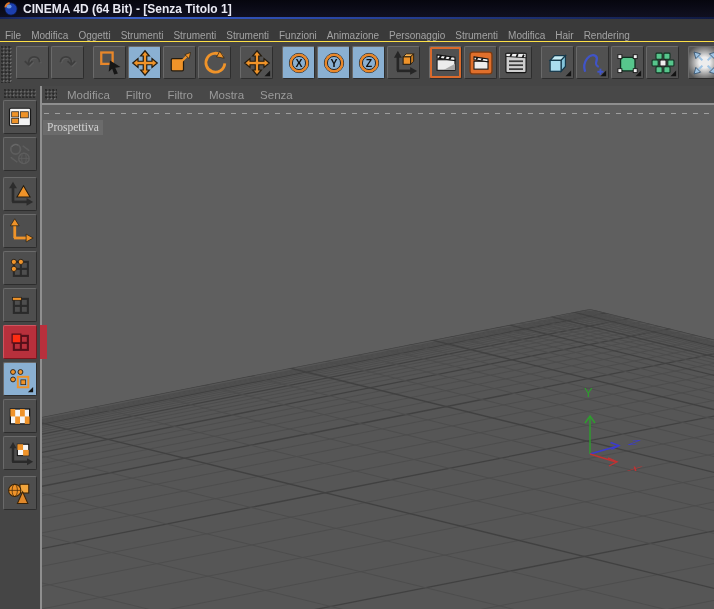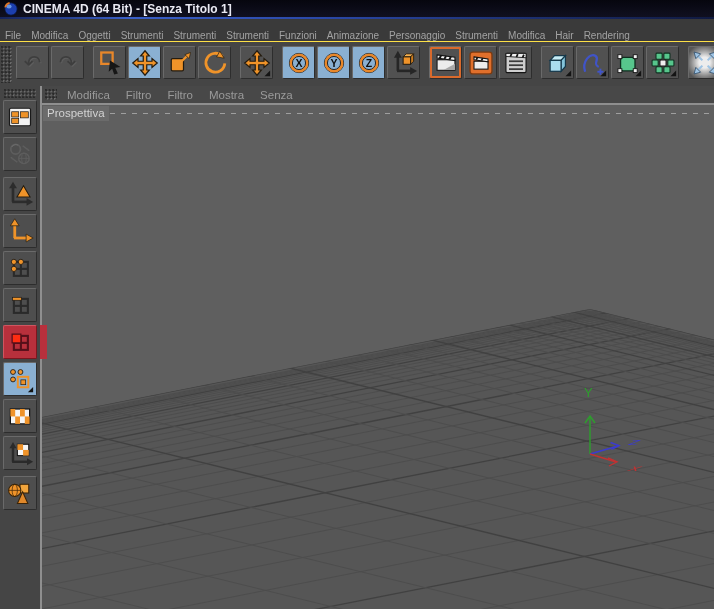--- a/index.html
+++ b/index.html
@@ -48,22 +48,22 @@
             color:#9a9a9a;padding-left:3px;white-space:nowrap;}
   .viewmenu span{padding:0 8px;}
   .vmgrip{width:12px;height:11px;margin-right:2px;
     background-image:radial-gradient(circle at 1.2px 1.2px,#2a2a2a 32%,transparent 40%),
                      radial-gradient(circle at 2.2px 2.2px,#707070 32%,transparent 40%);
     background-size:3.6px 3.6px;}
   .canvas{position:absolute;left:0;top:17px;right:0;bottom:0;background:#5f5f5f;
           border-top:2px solid #8f8f8f;overflow:hidden;}
   .dashline{position:absolute;left:2px;right:2px;top:8px;height:1px;
             background:repeating-linear-gradient(90deg,#9f9f9f 0 5px,transparent 5px 11px);}
-  .viewlabel{position:absolute;left:1px;top:1px;z-index:3;background:#6b6b6b;color:#d2d2d2;
-             font-size:11.5px;padding:1px 4px 2px;}
+  .viewlabel{position:absolute;left:1px;top:15px;z-index:3;background:#6b6b6b;color:#d2d2d2;
+             font-size:11.5px;padding:1px 4px 2px;font-family:Liberation Serif, serif;}
   .canvas svg{position:absolute;left:0;top:0;}
 </style>
 </head>
 <body>
 
 <div class="app">
 
   <div class="titlebar">
     <svg width="14" height="14" viewBox="0 0 14 14">
       <circle cx="7" cy="7" r="6.2" fill="#1c3fae" stroke="#0a1430" stroke-width="0.8"></circle>

